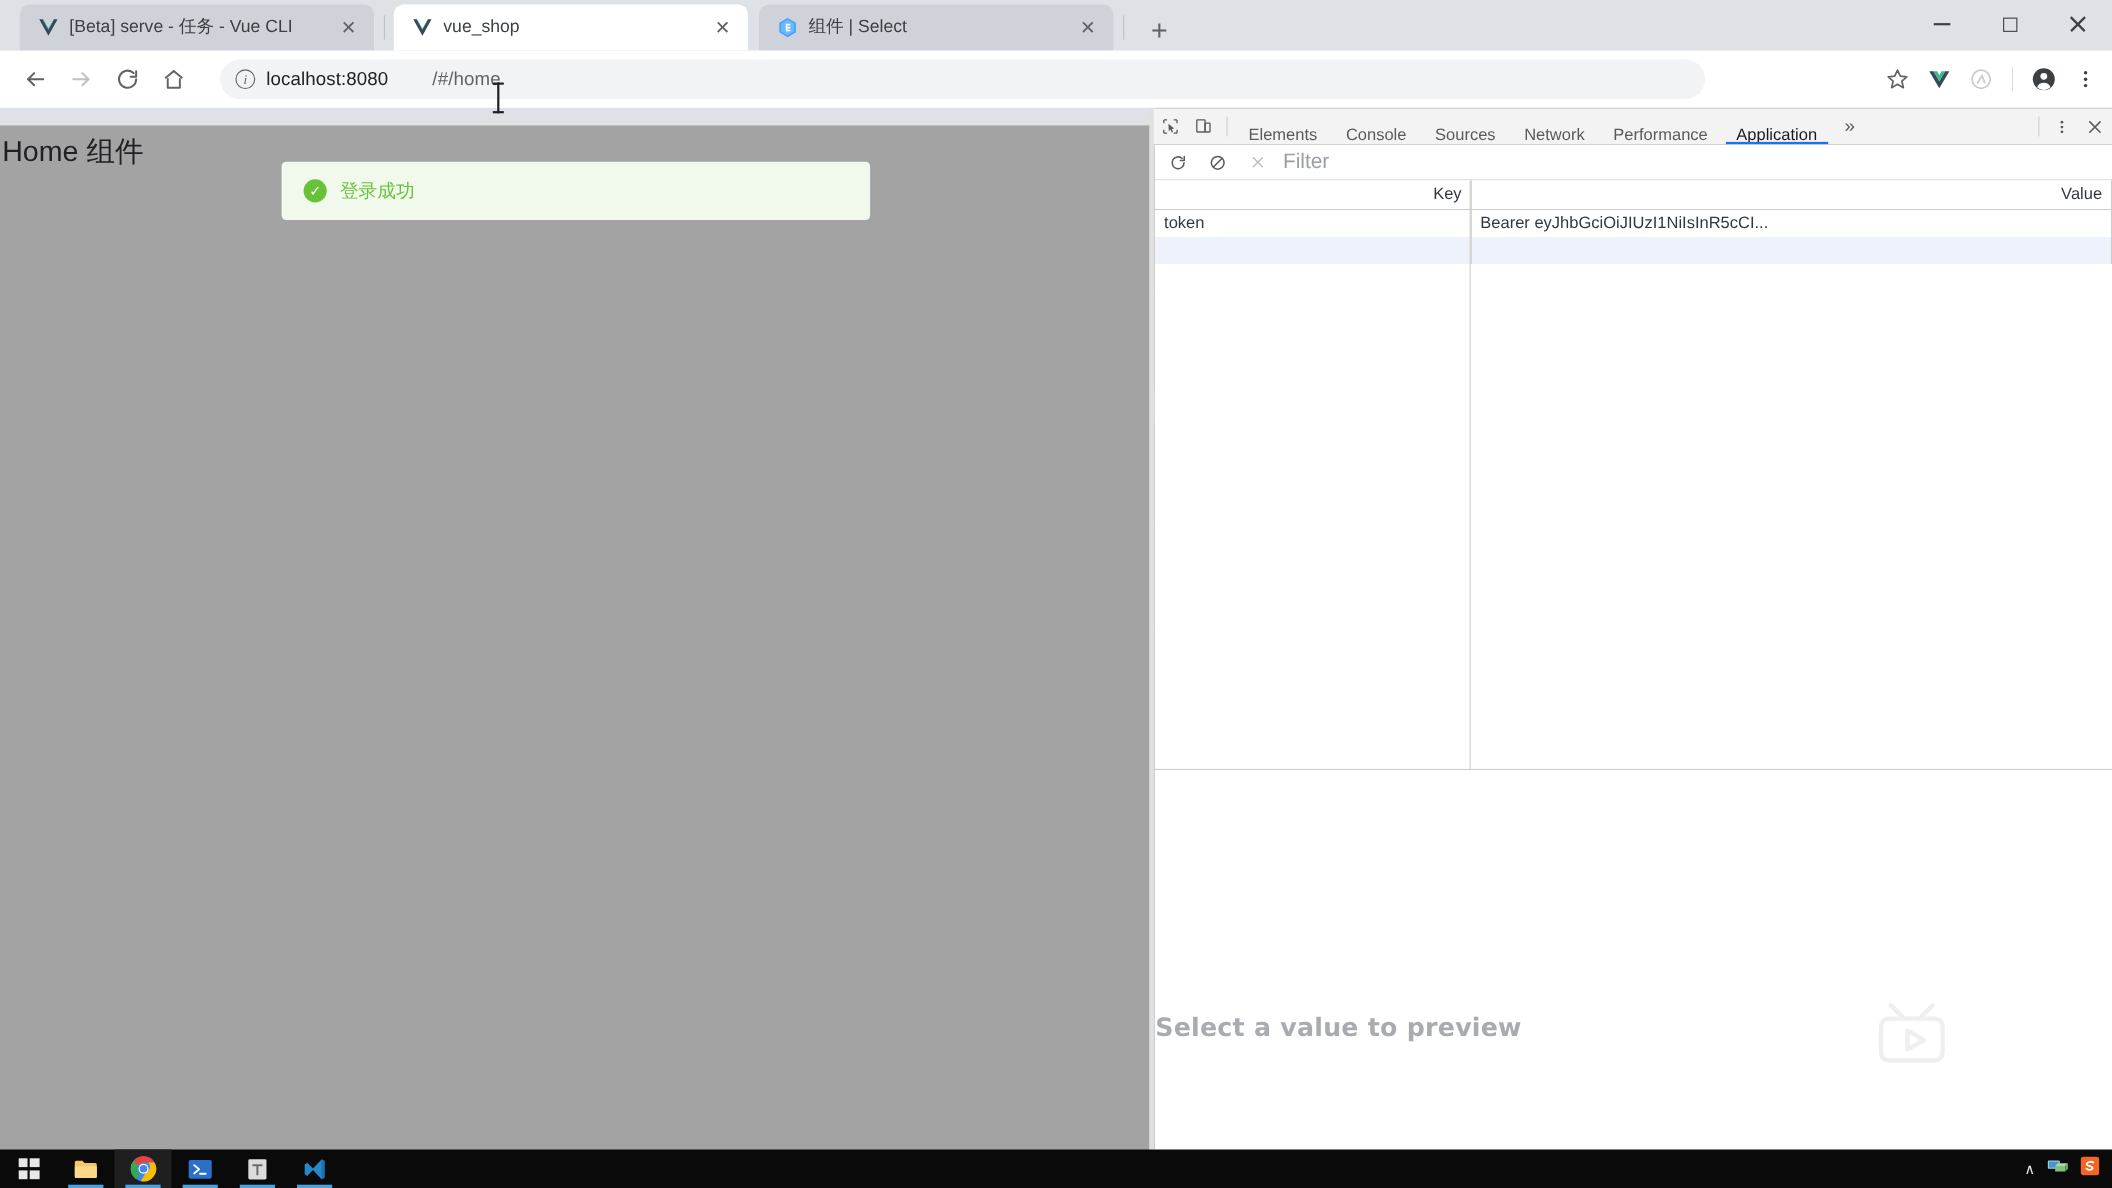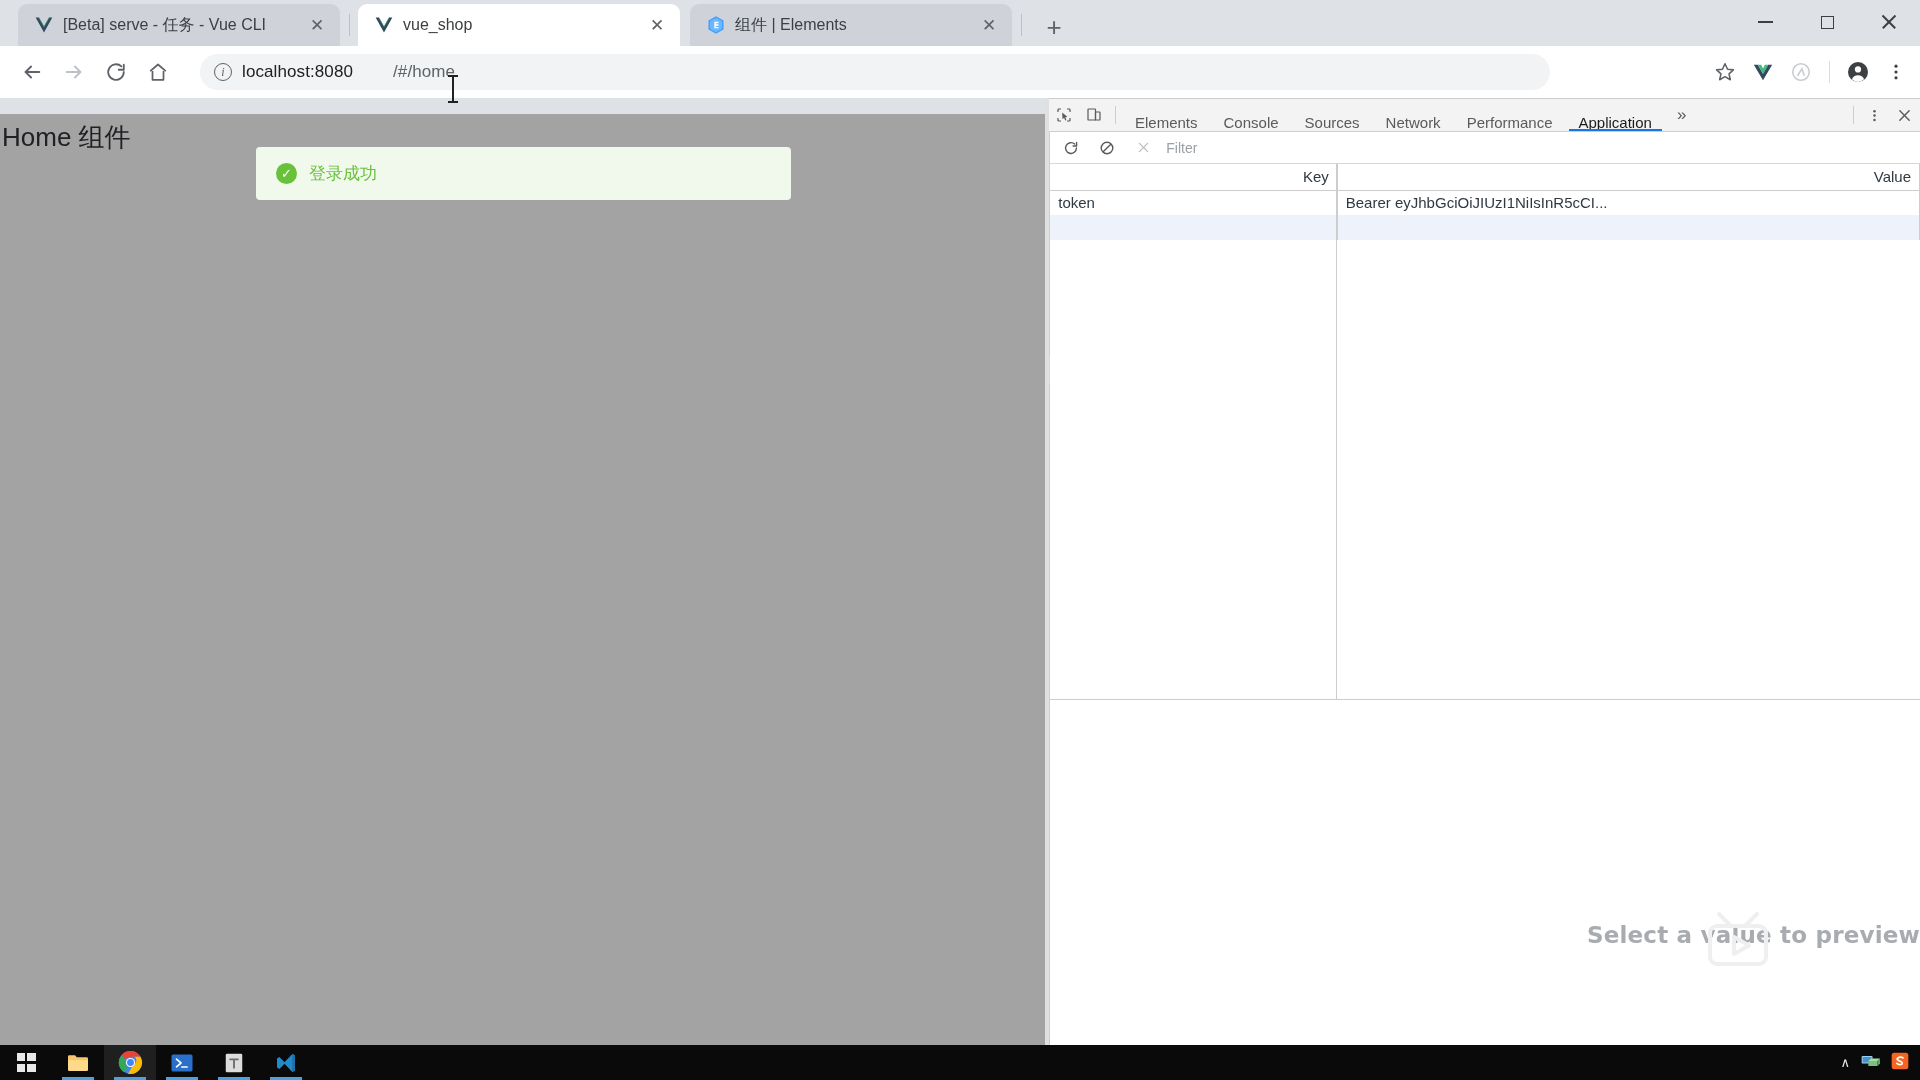--- a/index.html
+++ b/index.html
@@ -153,42 +153,42 @@
 
   
   .dt-content { flex: 1 1 auto; display: flex; flex-direction: column; position: relative; background: #fff; }
   .dt-filterbar {
     height: 32px; border-bottom: 1px solid #d8d8d8; display: flex; align-items: center;
     gap: 10px; padding: 0 8px; background: #fff;
   }
   .fb-icon { width: 26px; height: 24px; display:flex; align-items:center; justify-content:center; color:#5a5a5a; }
   .fb-input {
     flex: 1 1 auto; height: 22px; background: #fff; border: none; outline: none;
-    font-size: 14px; color: #8b5cf6; max-width: 300px;
+    font-size: 19px; color: #8b5cf6; max-width: 300px;
   }
   .fb-input::placeholder { color: #9aa0a6; }
 
   .table-wrap { position: relative; height: 536px; border-bottom: 1px solid #cdcdcd; }
   .tbl { width: 100%; border-collapse: collapse; table-layout: fixed; }
   .tbl th {
     text-align: right; font-weight: normal; font-size: 15px; color: #303942;
     padding: 4px 8px; height: 26px; background: #fff;
     border-bottom: 1px solid #cdcdcd; border-right: 1px solid #cdcdcd;
   }
   .tbl td {
     font-size: 15px; color: #303942; padding: 3px 8px; height: 25px;
     border-right: 1px solid #cdcdcd; white-space: nowrap; overflow: hidden; text-overflow: ellipsis;
   }
   .tbl tr.blank td { height: 25px; background: #eef3fb; }
   .colK { width: 287px; }
   .vgrid-k { position: absolute; left: 0; top: 0; bottom: 0; width: 287px; border-right: 1px solid #cdcdcd; pointer-events: none; }
 
   .preview-pane { flex: 1 1 auto; position: relative; background: #fff; }
   .preview-text {
-    position: absolute; left: 0; right: 0; top: 222px; text-align: right;
+    position: absolute; left: 0; right: 0; top: 222px; text-align: left;
     font-size: 23px; font-weight: bold; color: #a8abaf; letter-spacing: .2px;
     font-family: "DejaVu Sans", sans-serif;
   }
   .preview-logo {
     position: absolute; left: 50%; margin-left: 216px; top: 208px;
     width: 74px; height: 60px;
   }
 
   
   .taskbar { position: absolute; left: 0; bottom: 0; width: 1920px; height: 35px; background: #0a0a0a; display: flex; align-items: center; }
@@ -233,21 +233,21 @@
       </div>
 
       <div class="tab inactive" style="left:690px;width:322px;">
         <span class="favicon">
           <svg class="elem-ico" viewBox="0 0 24 24">
               <path d="M12 1.5 21 6.7v10.6L12 22.5 3 17.3V6.7z" fill="#409eff"></path>
               <path d="M12 3.4 19.3 7.6v8.8L12 20.6 4.7 16.4V7.6z" fill="#6cb8ff"></path>
               <path d="M10 8h5v1.8h-3.2v1.4H15V13h-3.2v1.4H15V16h-5z" fill="#fff"></path>
             </svg>
         </span>
-        <span class="tab-title">组件 | Elements</span>
+        <span class="tab-title">组件 | Select</span>
         <span class="tab-close">✕</span>
       </div>
       <div class="tab-sep" style="left:1021px;"></div>
 
       <div class="newtab" style="left:1037px;">+</div>
 
       <div class="wincontrols">
         <div class="wcbtn">
             <span class="wc-min"></span>
           </div>

